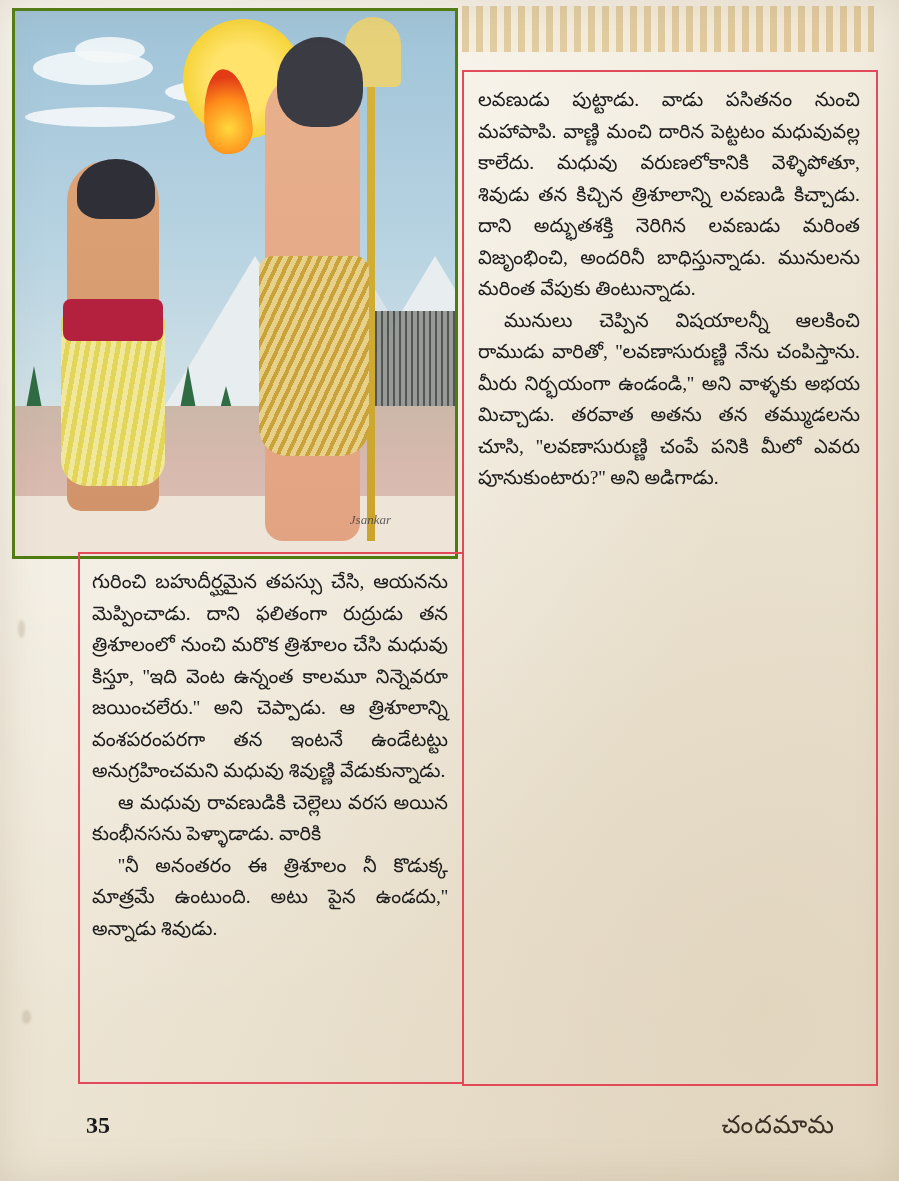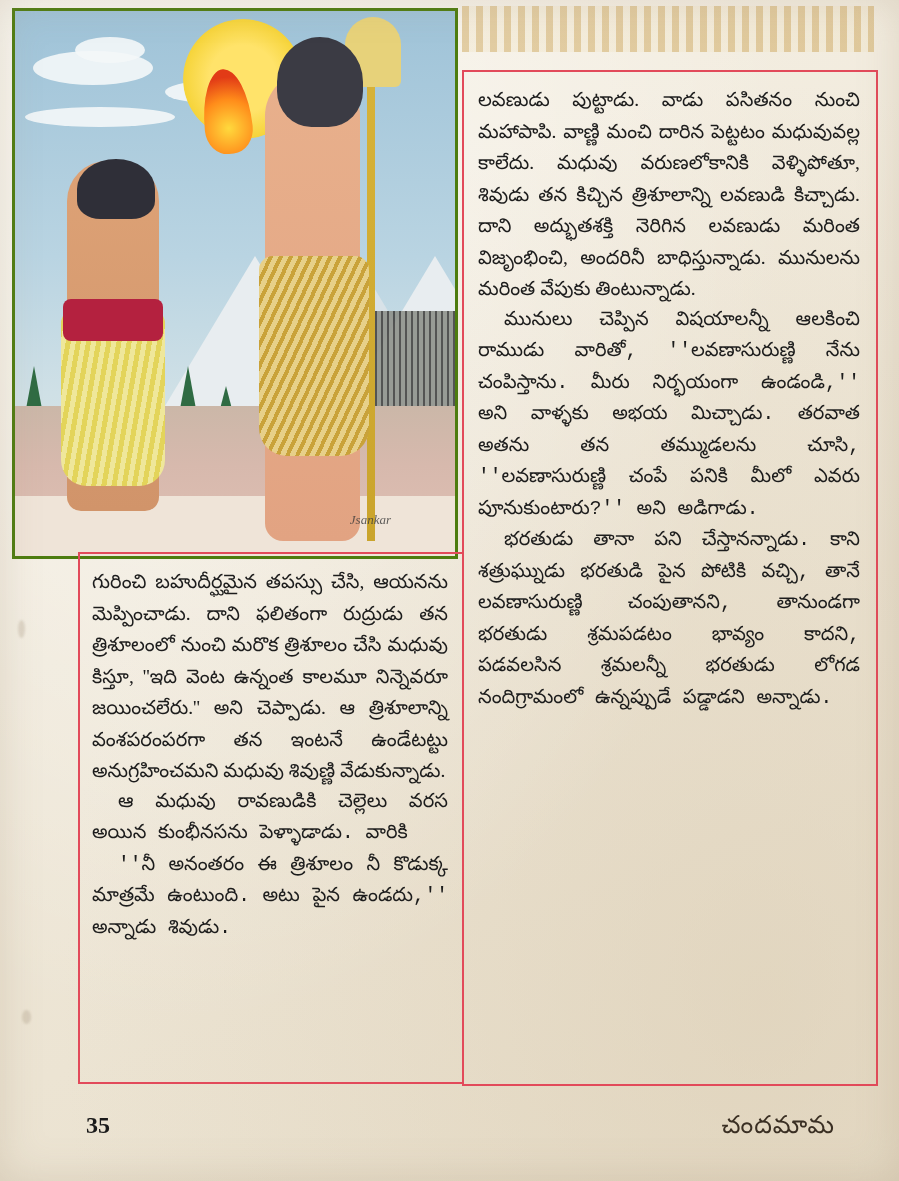--- a/index.html
+++ b/index.html
@@ -215,21 +215,21 @@
   
   .col {
     position: absolute;
     font-family: "Liberation Serif", serif;
     color: #1c1c1c;
     font-size: 19.5px;
     line-height: 31.5px;
     text-align: justify;
   }
   .col p { margin: 0 0 0 0; }
-  .col p + p { margin-top: 0; font-family: Liberation Mono, monospace; }
+  .col p + p { margin-top: 0; }
   .indent { text-indent: 26px; }
 
   #right-column {
     left: 478px;
     top: 84px;
     width: 382px;
     height: 986px;
   }
   #left-column {
     left: 92px;
@@ -324,21 +324,20 @@
   </div>
 
   <div class="top-strip"></div>
 
   <div class="right-col-frame"></div>
   <div class="left-col-frame"></div>
 
   <div class="col" id="right-column">
     <p>లవణుడు పుట్టాడు. వాడు పసితనం నుంచి మహాపాపి. వాణ్ణి మంచి దారిన పెట్టటం మధువువల్ల కాలేదు. మధువు వరుణలోకానికి వెళ్ళిపోతూ, శివుడు తన కిచ్చిన త్రిశూలాన్ని లవణుడి కిచ్చాడు. దాని అద్భుతశక్తి నెరిగిన లవణుడు మరింత విజృంభించి, అందరినీ బాధిస్తున్నాడు. మునులను మరింత వేపుకు తింటున్నాడు.</p>
     <p class="indent">మునులు చెప్పిన విషయాలన్నీ ఆలకించి రాముడు వారితో, ''లవణాసురుణ్ణి నేను చంపిస్తాను. మీరు నిర్భయంగా ఉండండి,'' అని వాళ్ళకు అభయ మిచ్చాడు. తరవాత అతను తన తమ్ముడలను చూసి, ''లవణాసురుణ్ణి చంపే పనికి మీలో ఎవరు పూనుకుంటారు?'' అని అడిగాడు.</p>
-    <p class="indent">భరతుడు తానా పని చేస్తానన్నాడు. కాని శత్రుఘ్నుడు భరతుడి పైన పోటికి వచ్చి, తానే లవణాసురుణ్ణి చంపుతానని, తానుండగా భరతుడు శ్రమపడటం భావ్యం కాదని, పడవలసిన శ్రమలన్నీ భరతుడు లోగడ నందిగ్రామంలో ఉన్నప్పుడే పడ్డాడని అన్నాడు.</p>
   </div>
 
   <div class="col" id="left-column">
     <p>గురించి బహుదీర్ఘమైన తపస్సు చేసి, ఆయనను మెప్పించాడు. దాని ఫలితంగా రుద్రుడు తన త్రిశూలంలో నుంచి మరొక త్రిశూలం చేసి మధువు కిస్తూ, ''ఇది వెంట ఉన్నంత కాలమూ నిన్నెవరూ జయించలేరు.'' అని చెప్పాడు. ఆ త్రిశూలాన్ని వంశపరంపరగా తన ఇంటనే ఉండేటట్టు అనుగ్రహించమని మధువు శివుణ్ణి వేడుకున్నాడు.</p>
     <p class="indent">ఆ మధువు రావణుడికి చెల్లెలు వరస అయిన కుంభీనసను పెళ్ళాడాడు. వారికి</p>
     <p class="indent">''నీ అనంతరం ఈ త్రిశూలం నీ కొడుక్క మాత్రమే ఉంటుంది. అటు పైన ఉండదు,'' అన్నాడు శివుడు.</p>
   </div>
 
   <div class="page-number">35</div>
   <div class="masthead">చందమామ</div>

